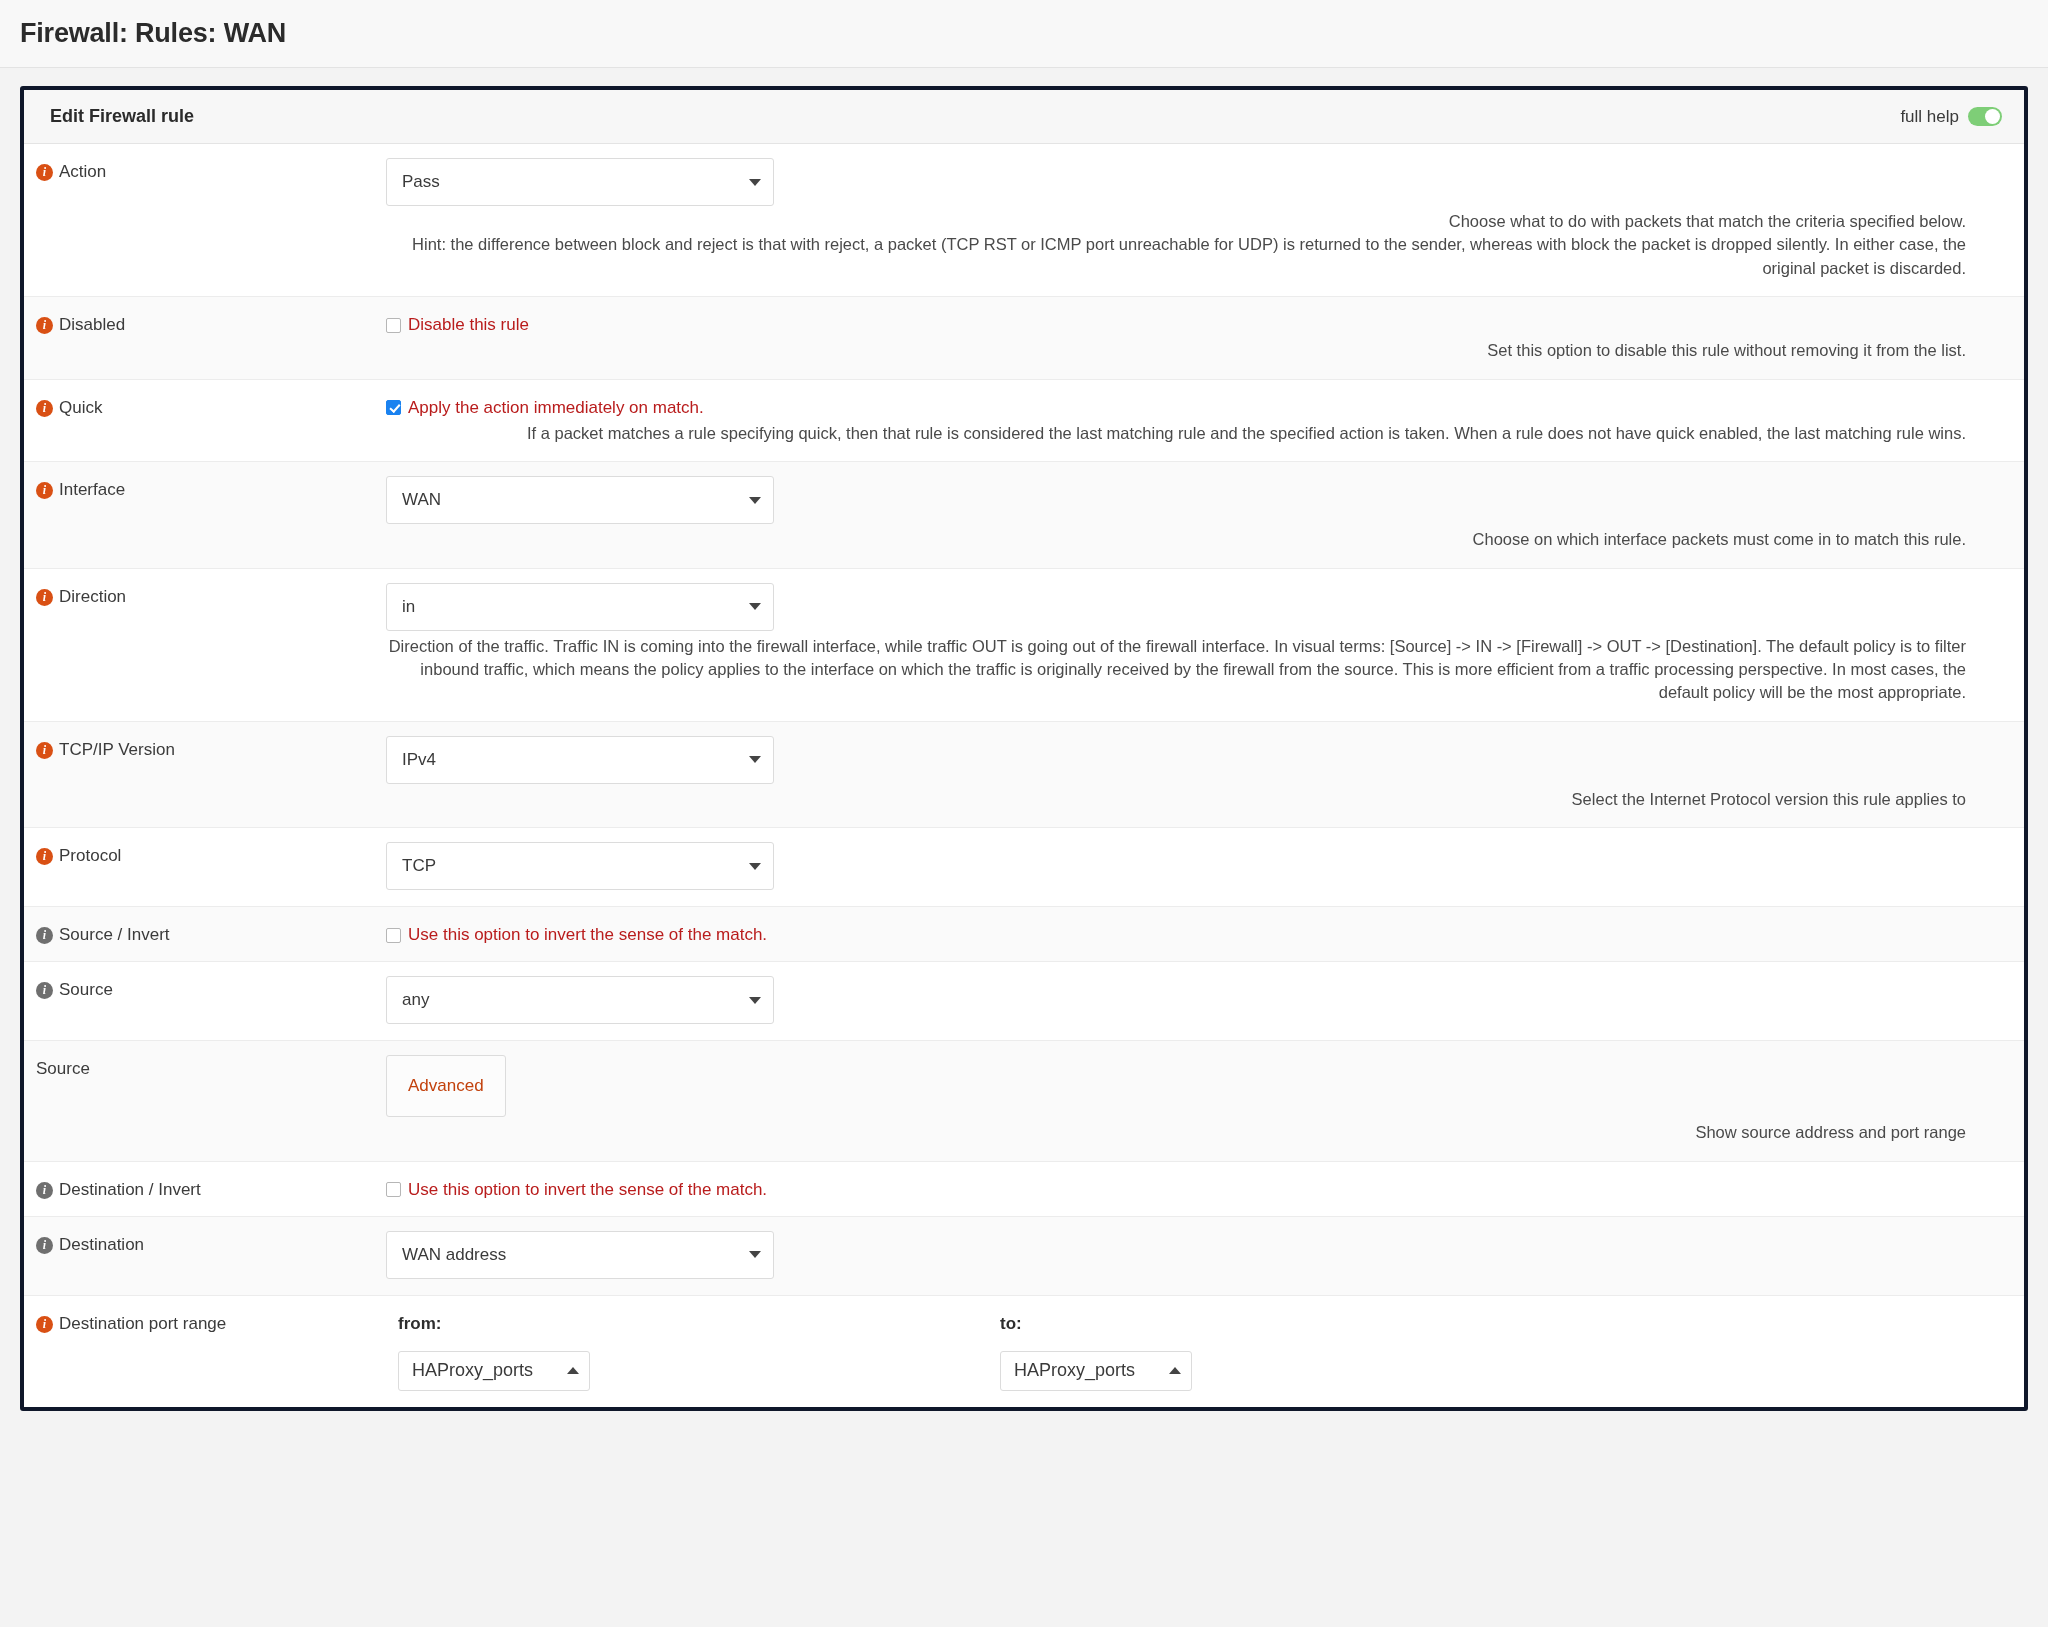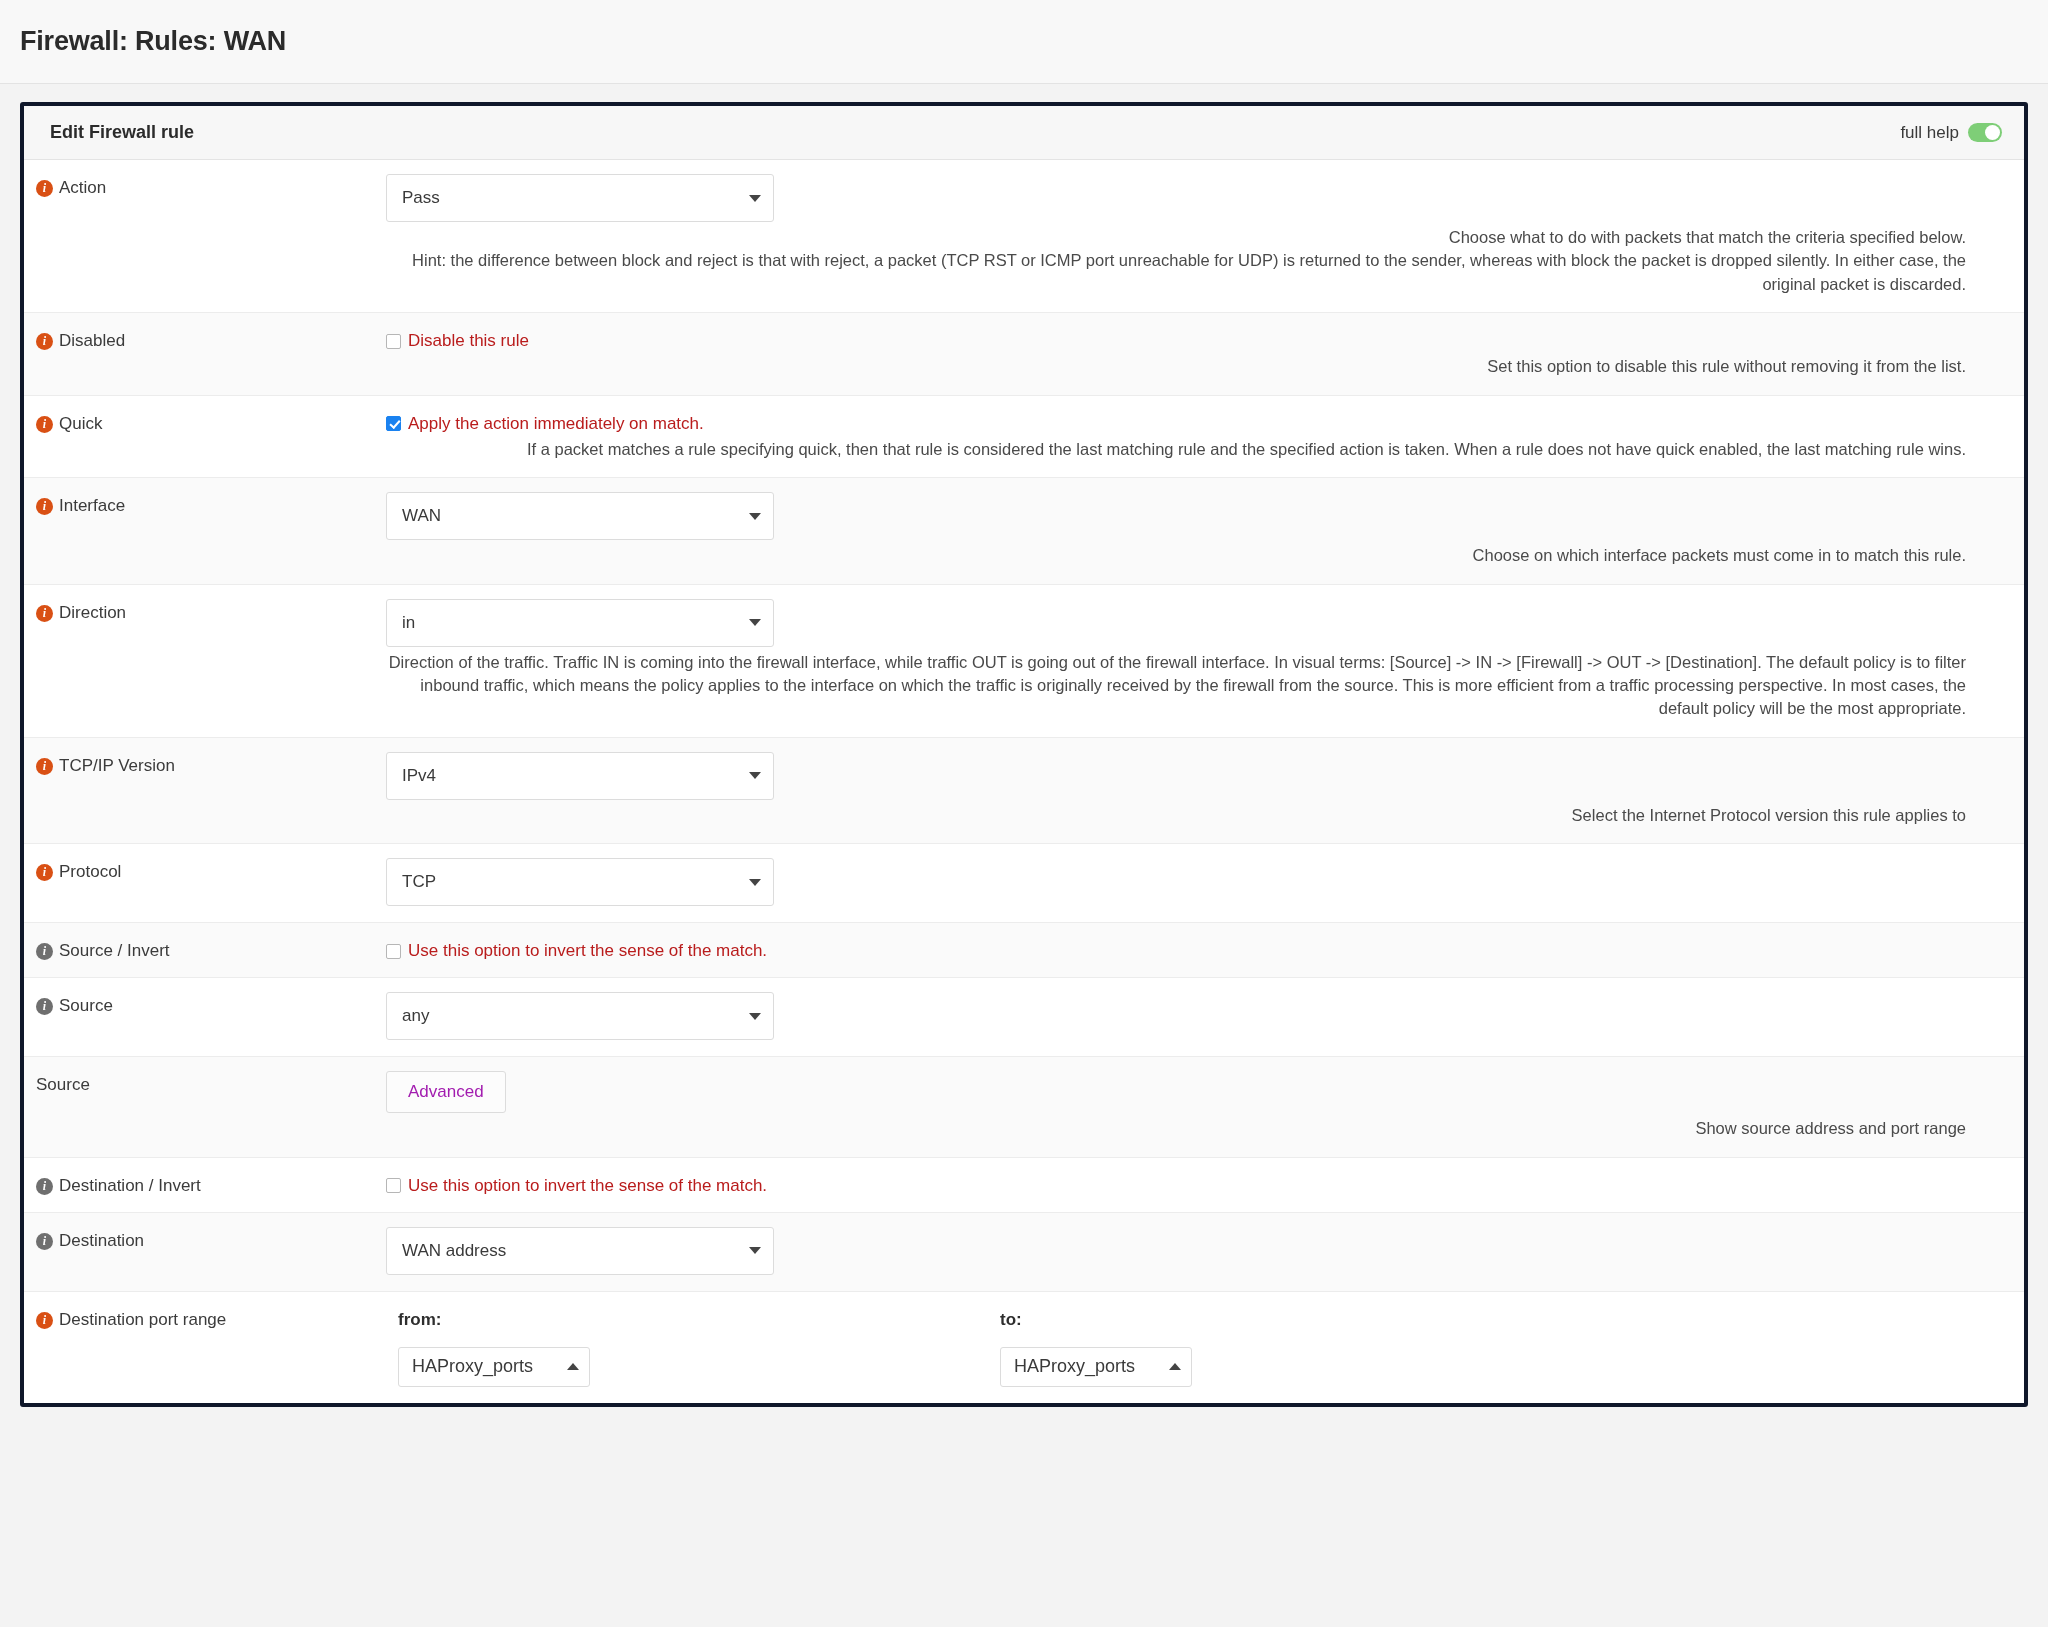--- a/index.html
+++ b/index.html
@@ -10,21 +10,21 @@
   body {
     width: 2048px;
     min-height: 1627px;
     font-family: "Liberation Sans", sans-serif;
     color: #2e2e2e;
     -webkit-font-smoothing: antialiased;
   }
 
   
   .page-head {
-    height: 84px;
+    height: 68px;
     box-sizing: border-box;
     padding: 0 0 0 20px;
     display: flex;
     align-items: center;
     background: #f8f8f8;
     border-bottom: 1px solid #e3e3e3;
   }
   .page-title {
     font-size: 27px;
     font-weight: bold;
@@ -210,23 +210,23 @@
     border-width: 0 2px 2px 0;
     transform: rotate(42deg);
   }
 
   
   .btn {
     display: inline-block;
     border: 1px solid #dcdcdc;
     border-radius: 3px;
     background: #fcfcfc;
-    padding: 10px 21px;
-    font-size: 17px;
-    color: #a21caf;
+    padding: 20px 21px;
+    font-size: 17px;
+    color: #c2410c;
     cursor: pointer;
   }
 
   
   .ports {
     display: flex;
     gap: 14px;
   }
   .port-col { width: 588px; flex: none; }
   .port-col .cap {

